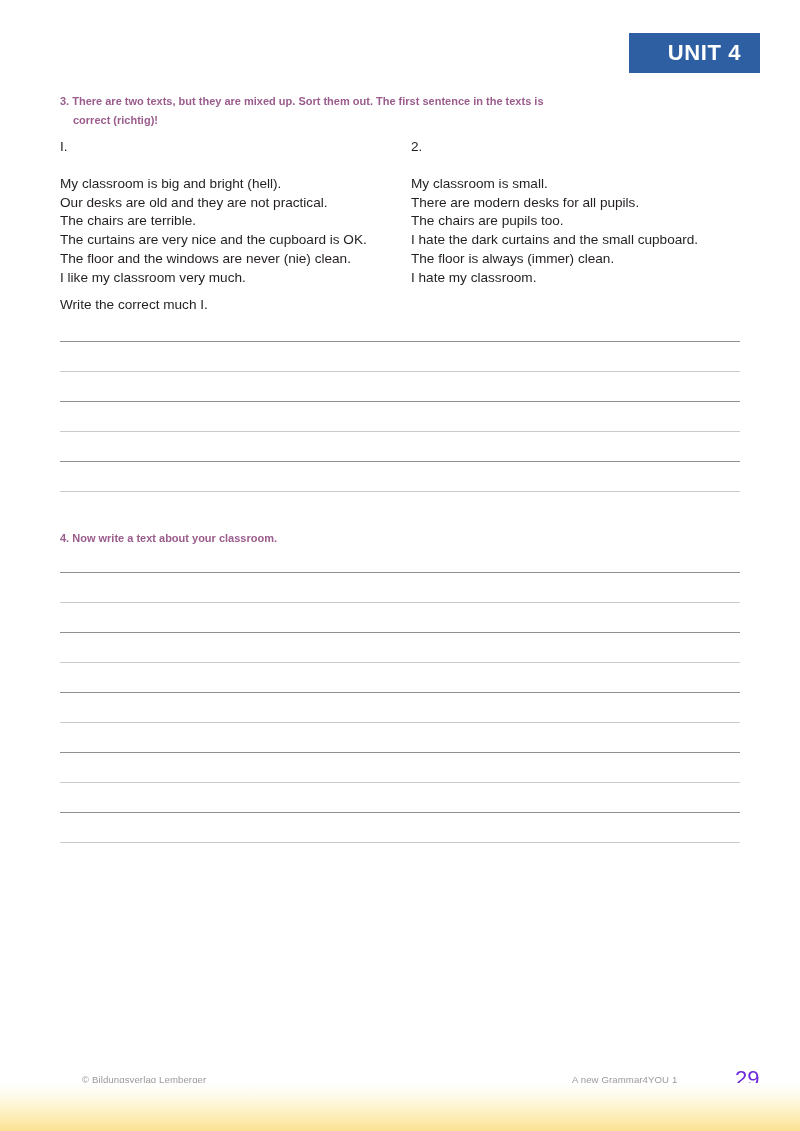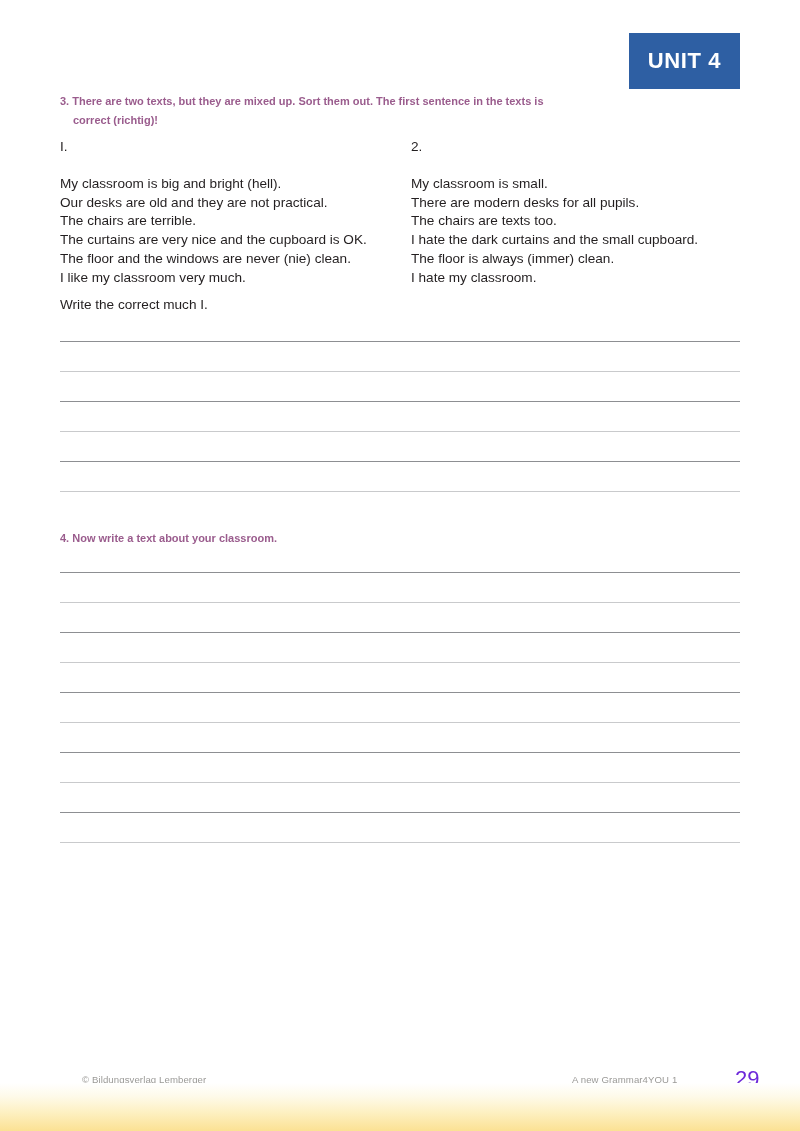--- a/index.html
+++ b/index.html
@@ -22,25 +22,26 @@
     inset: 0;
     background: #ffffff;
   }
 
   
   .unit-badge {
     position: absolute;
     left: 629px;
     top: 33px;
     width: 111px;
-    height: 56px;
+    height: 40px;
     background: #2e5fa3;
     display: flex;
     align-items: center;
     justify-content: center;
+    padding-left: 20px;
   }
   .unit-badge-label {
     color: #ffffff;
     font-size: 22px;
     font-weight: bold;
     letter-spacing: 0.6px;
     line-height: 1;
   }
 
   
@@ -180,21 +181,21 @@
     <span class="col-line">The chairs are terrible.</span>
     <span class="col-line">The curtains are very nice and the cupboard is OK.</span>
     <span class="col-line">The floor and the windows are never (nie) clean.</span>
     <span class="col-line">I like my classroom very much.</span>
   </div>
 
   <div class="col" id="col-2">
     <span class="col-label">2.</span>
     <span class="col-line">My classroom is small.</span>
     <span class="col-line">There are modern desks for all pupils.</span>
-    <span class="col-line">The chairs are texts too.</span>
+    <span class="col-line">The chairs are pupils too.</span>
     <span class="col-line">I hate the dark curtains and the small cupboard.</span>
     <span class="col-line">The floor is always (immer) clean.</span>
     <span class="col-line">I hate my classroom.</span>
   </div>
 
   <div id="write-instruction">Write the correct much I.</div>
 
   <div class="rule-group" id="ex3-rules">
     <div class="rule"></div>
     <div class="rule soft"></div>

